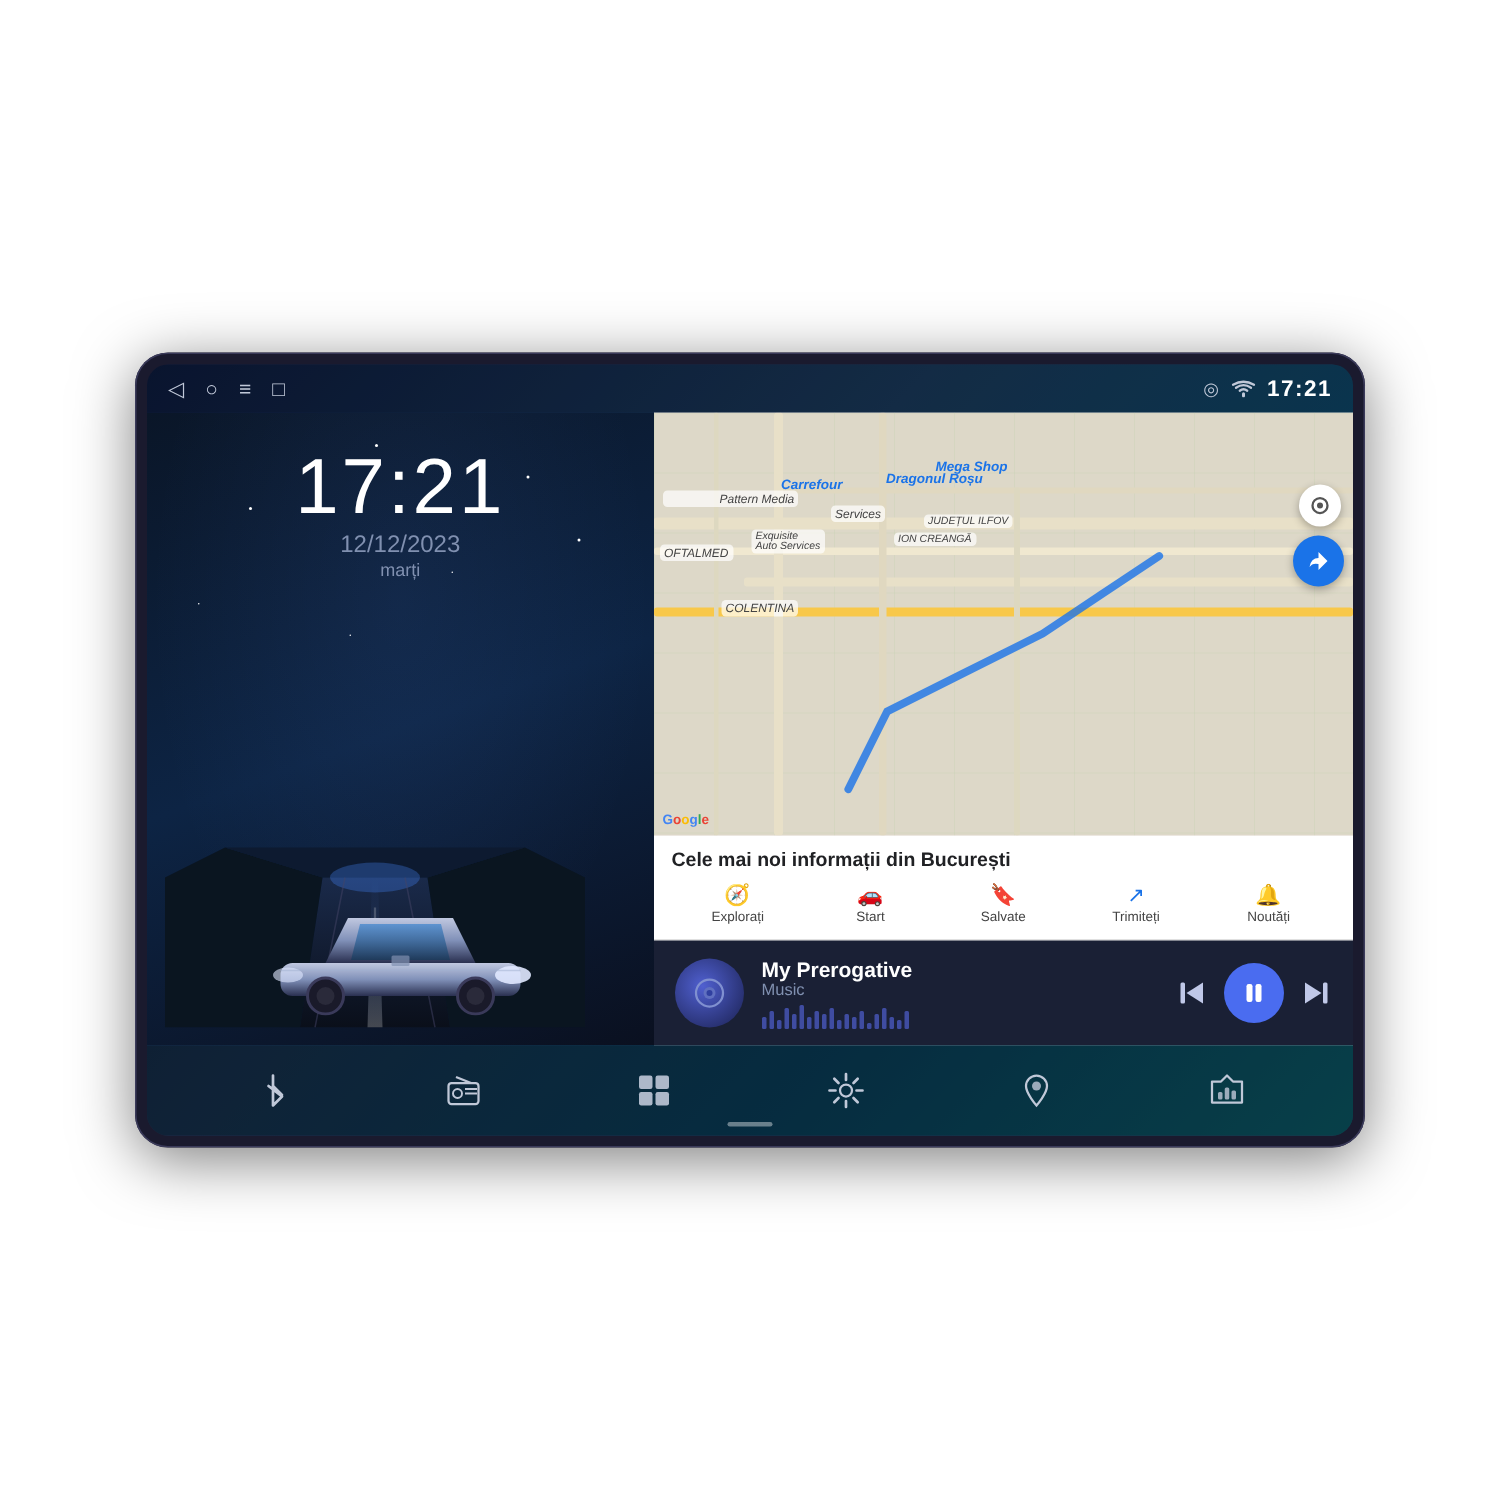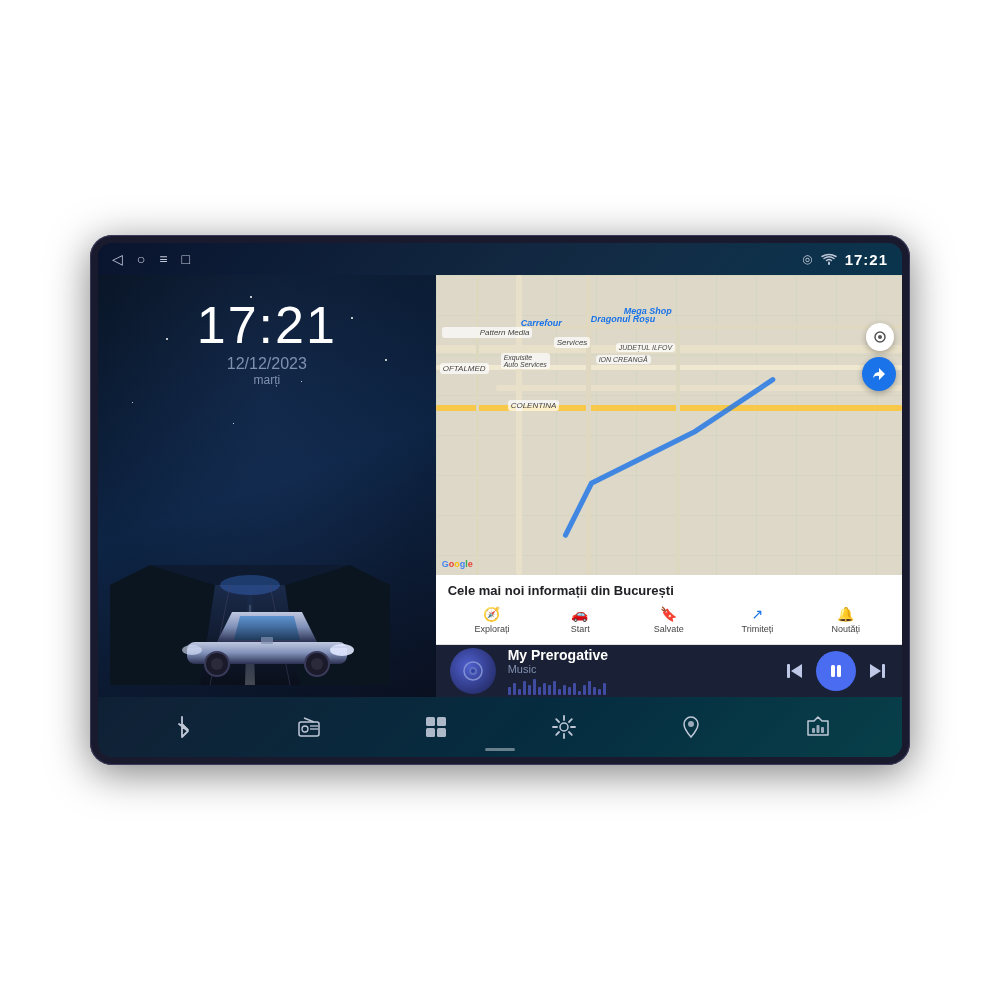--- a/index.html
+++ b/index.html
@@ -283,21 +283,21 @@
       color: #444;
     }
 
     
     .music-player {
       background: #1a2035;
       padding: 10px 14px;
       display: flex;
       align-items: center;
       gap: 12px;
-      height: 52px;
+      height: 70px;
       flex-shrink: 0;
     }
 
     .music-album-art {
       width: 46px;
       height: 46px;
       border-radius: 50%;
       background: radial-gradient(circle at 40% 40%, #5060d0, #1a2050);
       display: flex;
       align-items: center;
@@ -549,21 +549,21 @@
 
           <div class="map-label" style="top:52px;left:6px;font-size:8px;padding-left:38px;">Pattern Media</div>
           <div class="map-label map-label-blue" style="top:42px;left:82px;">Carrefour</div>
           <div class="map-label map-label-blue" style="top:38px;left:152px;">Dragonul Roșu</div>
           <div class="map-label" style="top:62px;left:118px;font-size:8px;">Services</div>
           <div class="map-label" style="top:78px;left:65px;font-size:7px;">Exquisite<br>Auto Services</div>
           <div class="map-label" style="top:88px;left:4px;font-size:8px;">OFTALMED</div>
           <div class="map-label" style="top:80px;left:160px;font-size:7px;">ION CREANGĂ</div>
           <div class="map-label" style="top:68px;left:180px;font-size:7px;">JUDEȚUL ILFOV</div>
           <div class="map-label map-label-blue" style="top:30px;left:185px;">Mega Shop</div>
-          <div class="map-label" style="top:125px;left:72px;font-size:8px;">COLENTINA</div>
+          <div class="map-label" style="top:125px;left:45px;font-size:8px;">COLENTINA</div>
 
           <div style="position:absolute;bottom:6px;left:6px;font-size:9px;color:#555;font-weight:600;">
             <span style="color:#4285f4">G</span><span style="color:#ea4335">o</span><span style="color:#fbbc05">o</span><span style="color:#4285f4">g</span><span style="color:#34a853">l</span><span style="color:#ea4335">e</span>
           </div>
 
           <div class="map-fab" style="width:28px;height:28px;top:48px;right:8px;">
             <svg width="14" height="14" viewBox="0 0 14 14">
                 <circle cx="7" cy="7" r="5" stroke="#555" stroke-width="1.5" fill="none"></circle>
                 <circle cx="7" cy="7" r="2" fill="#555"></circle>
               </svg>

